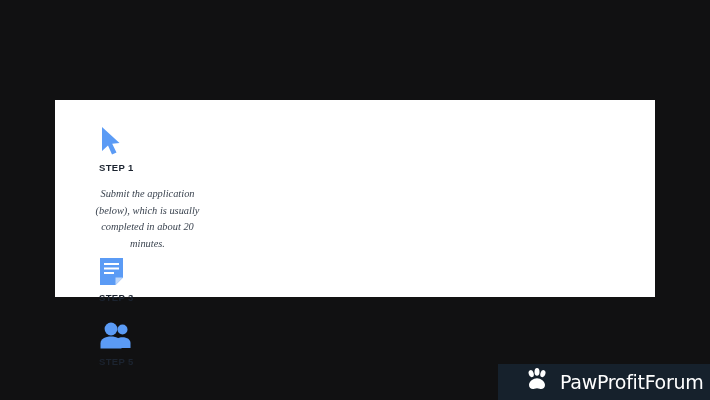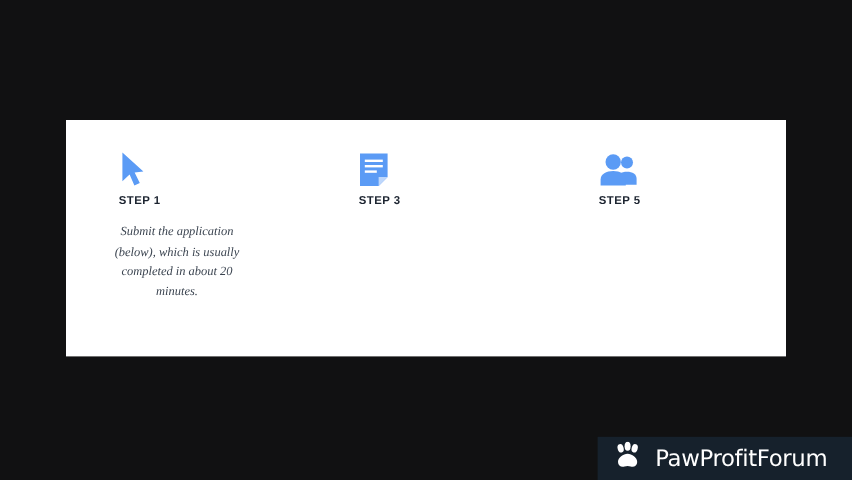--- a/index.html
+++ b/index.html
@@ -19,21 +19,21 @@
 
   
   .steps-card {
     position: absolute;
     left: 55px;
     top: 100px;
     width: 600px;
     height: 197px;
     background: #ffffff;
     display: flex;
-    flex-direction: row;
+    flex-direction: column;
     align-items: flex-start;
     padding: 22px 0 0 0;
   }
 
   .step-col {
     flex: 1 1 25%;
     padding: 0 14px 0 30px;
     display: flex;
     flex-direction: column;
     align-items: flex-start;
@@ -75,21 +75,21 @@
   .watermark {
     position: absolute;
     left: 498px;
     top: 364px;
     width: 212px;
     height: 36px;
     background: #16212c;
     display: flex;
     flex-direction: row;
     align-items: center;
-    padding-left: 12px;
+    padding-left: 26px;
     gap: 10px;
   }
 
   .watermark-paw { display: block; flex: 0 0 auto; }
 
   .watermark-text {
     font-family: "DejaVu Sans", sans-serif;
     font-size: 19px;
     font-weight: 500;
     color: #ffffff;

